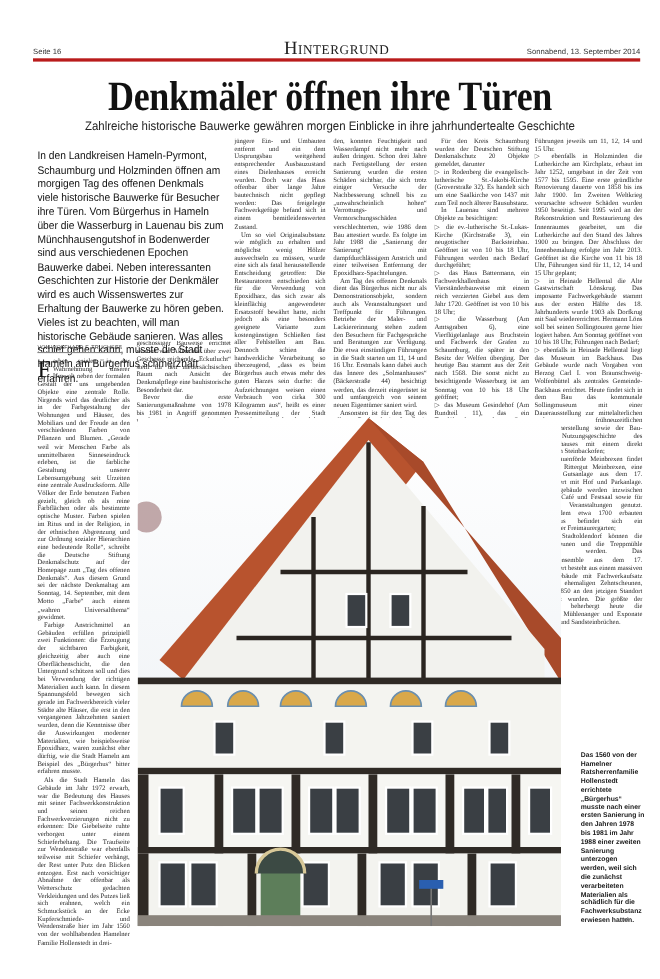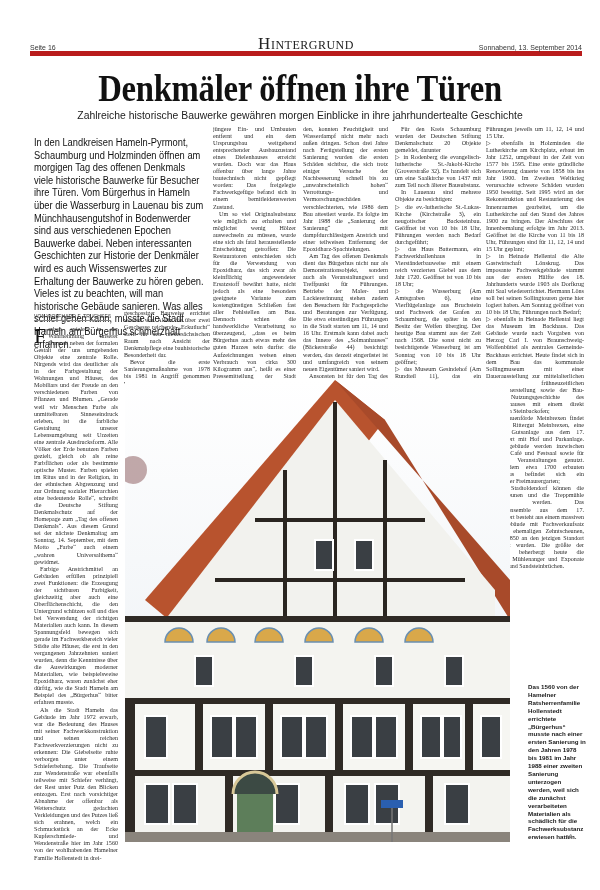--- a/index.html
+++ b/index.html
@@ -1,19 +1,19 @@
 <!DOCTYPE html>
 <html><head>
 <meta charset="utf-8">
 <style>
   * { margin:0; padding:0; box-sizing:border-box; }
   html, body { width:600px; height:890px; background:#fff; overflow:hidden; }
   body { position:relative; font-family:"Liberation Serif", serif; color:#1a1a1a; }
 
-  .masthead { position:absolute; left:30px; top:34px; width:552px; height:22px; border-bottom:5px solid #b91c1c; }
+  .masthead { position:absolute; left:30px; top:34px; width:552px; height:22px; border-bottom:3px solid #b91c1c; }
   .masthead .page { position:absolute; left:0; top:10px; font-family:"Liberation Sans", sans-serif; font-size:7px; color:#333; }
   .masthead .section { position:absolute; left:0; right:0; top:0; text-align:center; font-family:"Liberation Serif", serif; font-size:17px; letter-spacing:0.5px; font-variant:small-caps; color:#222; }
   .masthead .date { position:absolute; right:0; top:10px; font-family:"Liberation Sans", sans-serif; font-size:7px; color:#333; }
 
   .headline { position:absolute; left:0; width:600px; top:68px; text-align:center; font-family:"Liberation Serif", serif; font-size:38px; line-height:40px; color:#111; transform:scaleX(0.86); transform-origin:center; letter-spacing:-0.3px; }
   .subhead { position:absolute; left:0; width:600px; top:109px; text-align:center; font-family:"Liberation Sans", sans-serif; font-size:11.3px; color:#222; transform:scaleX(0.92); }
 
   .lead { position:absolute; left:34px; top:137px; width:170px; font-family:"Liberation Sans", sans-serif; font-size:10px; line-height:12.6px; color:#111; transform:scaleX(0.93); transform-origin:left top; width:184px; }
 
   .byline { position:absolute; left:34px; top:313px; font-family:"Liberation Sans", sans-serif; font-size:5px; color:#333; letter-spacing:0.1px; border-bottom:0.6px solid #888; padding-bottom:1px; }

